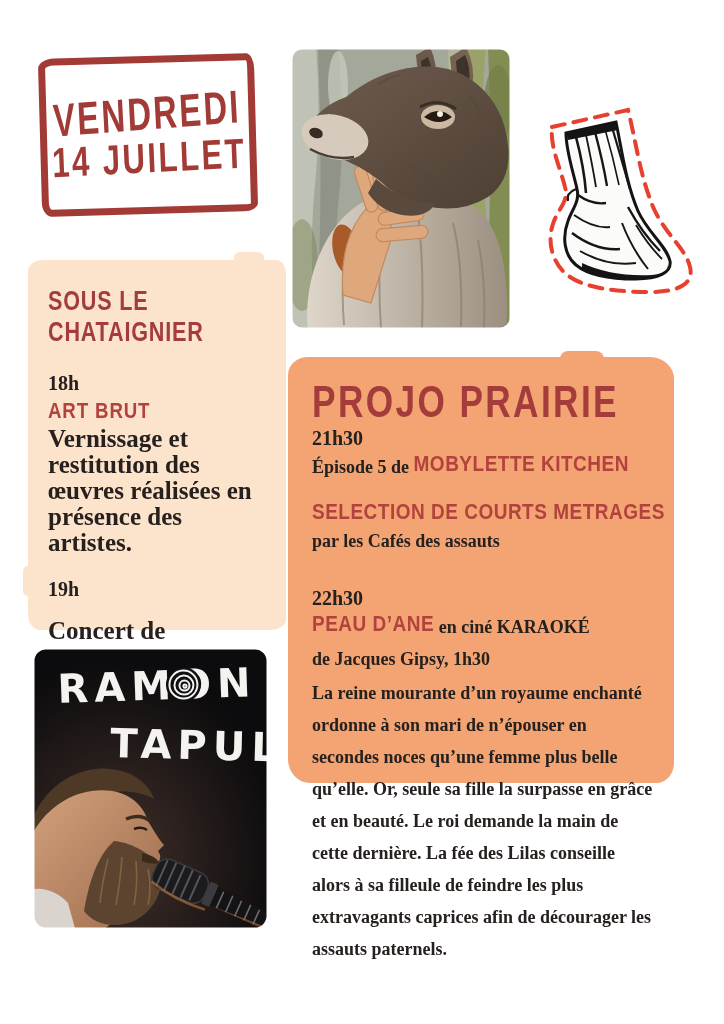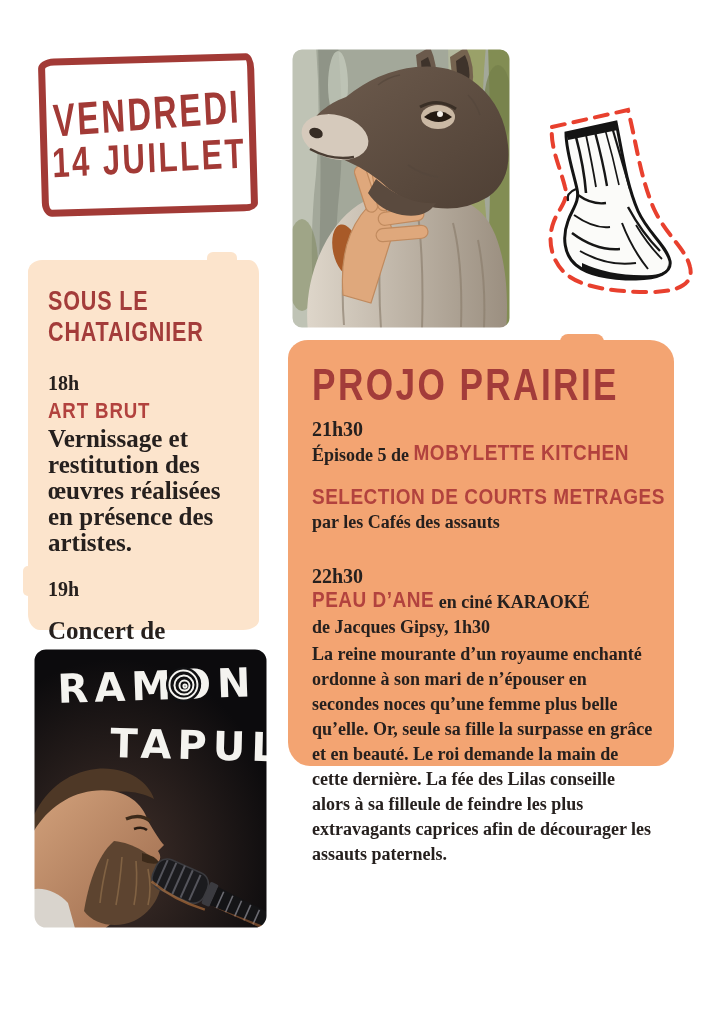--- a/index.html
+++ b/index.html
@@ -18,55 +18,55 @@
     border:7px solid var(--title_red);
     border-radius:16px 8px 14px 10px / 10px 16px 8px 14px;
     transform:rotate(-1.6deg);
     display:flex;flex-direction:column;justify-content:center;align-items:center;gap:4px}
   .tline{color:var(--title_red);font-family:"Liberation Sans",sans-serif;font-weight:700;
     white-space:nowrap;line-height:1}
   .tline1{font-size:42px;letter-spacing:3px;transform:scaleX(.78) scaleY(1.1) rotate(-2deg)}
   .tline2{font-size:38px;letter-spacing:3px;transform:scaleX(.82) scaleY(1.1) rotate(-1deg)}
 
   
-  .left-panel{position:absolute;left:28px;top:260px;width:231px;height:370px;
+  .left-panel{position:absolute;left:28px;top:260px;width:258px;height:370px;
     background:var(--panel_peach);
     border-radius:14px 10px 16px 12px / 12px 14px 10px 16px;
     padding:26px 14px 2px 20px}
   .left-panel::before{content:"";position:absolute;top:-8px;right:22px;width:30px;height:14px;
     background:inherit;border-radius:6px 6px 0 0}
   .left-panel::after{content:"";position:absolute;left:-5px;bottom:34px;width:10px;height:30px;
     background:inherit;border-radius:5px 0 0 5px}
 
-  .right-panel{position:absolute;left:288px;top:340px;width:386px;height:426px;
+  .right-panel{position:absolute;left:288px;top:357px;width:386px;height:426px;
     background:var(--panel_orange);
     border-radius:20px 24px 18px 22px / 18px 22px 20px 24px;
     padding:22px 18px 8px 24px}
   .right-panel::before{content:"";position:absolute;top:-6px;right:70px;width:44px;height:12px;
     background:inherit;border-radius:8px 8px 0 0}
 
   .panel-heading{color:var(--accent_red);font-family:"Liberation Sans",sans-serif;font-weight:700;
     font-size:27px;line-height:31px;letter-spacing:1px;white-space:nowrap;
     transform:scaleX(.8);transform-origin:left top}
   .right-heading{color:var(--accent_red);font-family:"Liberation Sans",sans-serif;font-weight:700;
     font-size:44px;line-height:46px;letter-spacing:3px;white-space:nowrap;
     transform:scaleX(.8);transform-origin:left top}
 
   .time{font-size:20px;font-weight:700;color:var(--ink);line-height:26px}
   .body{font-size:25px;line-height:26px;font-weight:700;color:var(--ink)}
-  .rbody{font-size:18px;line-height:25px;font-weight:700;color:var(--ink)}
+  .rbody{font-size:18px;line-height:32px;font-weight:700;color:var(--ink)}
   .red-sub{color:var(--accent_red2);font-family:"Liberation Sans",sans-serif;font-weight:700;
     font-size:22px;line-height:26px;letter-spacing:1px;white-space:nowrap;
     transform:scaleX(.85);transform-origin:left top}
   .red-inline{display:inline-block;color:var(--accent_red2);font-family:"Liberation Sans",sans-serif;
     font-weight:700;font-size:19px;letter-spacing:.5px;white-space:nowrap;
     transform:scaleY(1.18);transform-origin:left bottom}
 
   .mt22{margin-top:22px}.mt20{margin-top:20px}.mt14{margin-top:28px}
-  .mt8{margin-top:8px}.mt4{margin-top:16px}.mt2{margin-top:2px}
+  .mt8{margin-top:0}.mt4{margin-top:16px}.mt2{margin-top:2px}
 
   
   .photo-donkey{position:absolute;left:288px;top:45px;width:226px;height:287px}
   .hoof{position:absolute;left:532px;top:103px;width:170px;height:195px}
   .ramon-photo{position:absolute;left:30px;top:645px;width:241px;height:287px}
 </style>
 </head>
 <body>
 
 <div class="poster">

